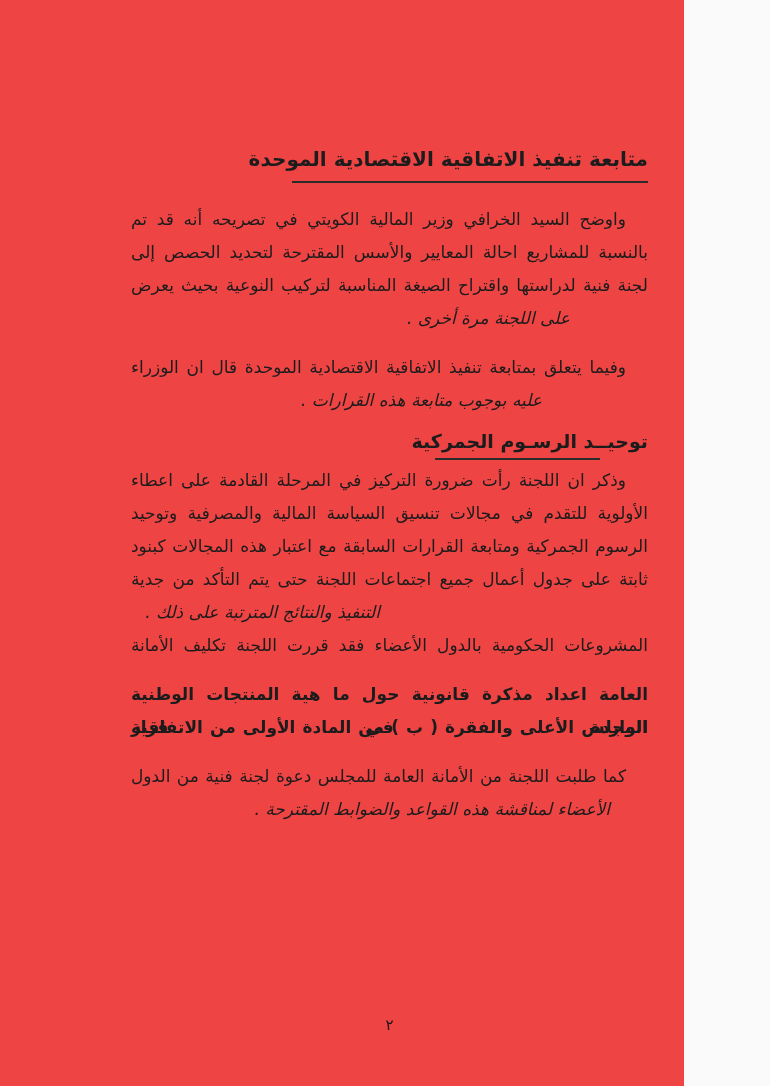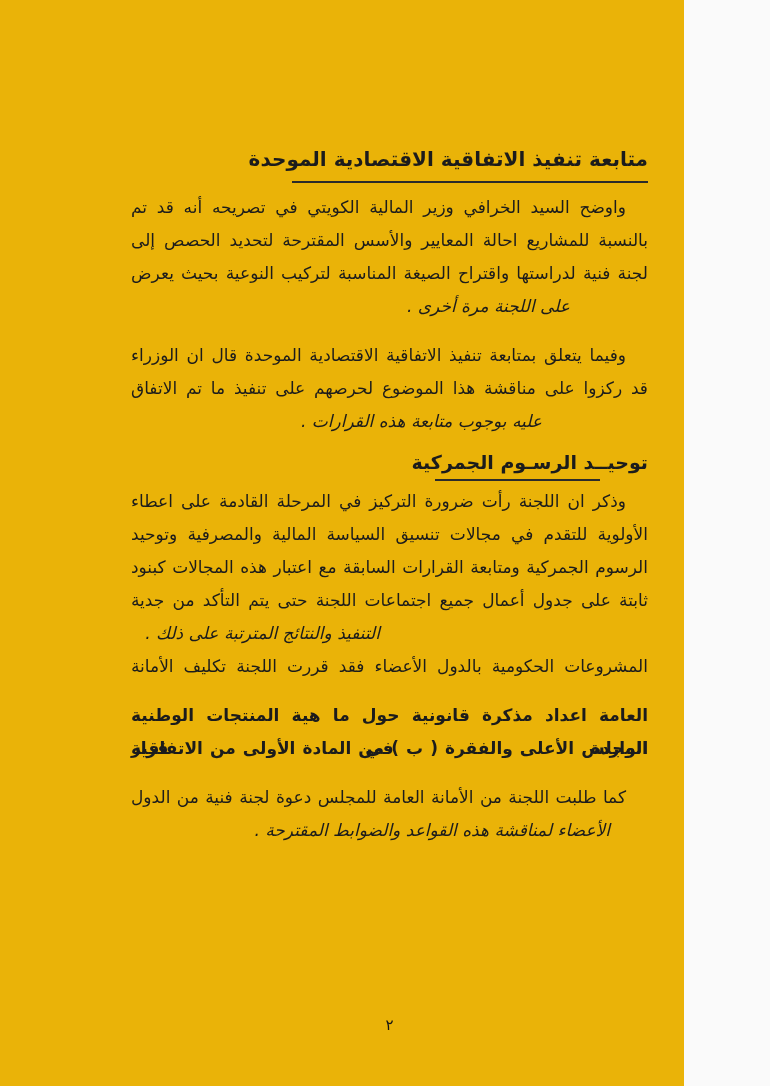--- a/index.html
+++ b/index.html
@@ -6,21 +6,21 @@
   body {
     width: 770px; height: 1086px;
     background: #ffffff;
     font-family: "DejaVu Sans", sans-serif;
     color: #1c1c1c;
     overflow: hidden;
   }
   .page {
     position: relative;
     width: 770px; height: 1086px;
-    background: #eab308;
+    background: #ef4444;
   }
   .edge-shade {
     position: absolute;
     top: 0; right: 0;
     width: 86px; height: 100%;
     background: #fafafa;
   }
   .content {
     position: absolute;
     top: 146px; left: 131px; right: 122px;
@@ -55,21 +55,21 @@
     overflow: visible;
   }
   .line-just {
     text-align: justify;
     text-align-last: justify;
     white-space: normal;
   }
   .line-first { padding-right: 22px; }
   .line-last { text-align: right; white-space: normal; font-style: italic; }
 
-  .sec-p1  { margin-top: 8px; }
+  .sec-p1  { margin-top: 20px; }
   .sec-p1 .line-last { padding-right: 78px; }
   .sec-p2  { margin-top: 16px; }
   .sec-p2 .line-last { padding-right: 106px; }
   .sec-p3  { margin-top: 4px; }
   .sec-p3 .line-last { padding-right: 268px; }
   .sec-p4  { margin-top: 0; }
   .sec-p4b { margin-top: 16px; font-weight: bold; }
   .sec-p5  { margin-top: 20px; }
   .sec-p5 .line-last { padding-right: 185px; }
   .sec-p6  { margin-top: 16px; }
@@ -98,21 +98,20 @@
         <div class="heading-underline"></div>
       </div>
       <div class="para sec-p1">
         <div class="line line-just line-first">واوضح السيد الخرافي وزير المالية الكويتي في تصريحه أنه قد تم</div>
         <div class="line line-just">بالنسبة للمشاريع احالة المعايير والأسس المقترحة لتحديد الحصص إلى</div>
         <div class="line line-just">لجنة فنية لدراستها واقتراح الصيغة المناسبة لتركيب النوعية بحيث يعرض</div>
         <div class="line line-last">على اللجنة مرة أخرى .</div>
       </div>
       <div class="para sec-p2">
         <div class="line line-just line-first">وفيما يتعلق بمتابعة تنفيذ الاتفاقية الاقتصادية الموحدة قال ان الوزراء</div>
-        <div class="line line-just">قد ركزوا على مناقشة هذا الموضوع لحرصهم على تنفيذ ما تم الاتفاق</div>
         <div class="line line-last">عليه بوجوب متابعة هذه القرارات .</div>
       </div>
       <div class="heading sec-h2">
         <div class="heading-text">توحيــد الرسـوم الجمركية</div>
         <div class="heading-underline"></div>
       </div>
       <div class="para sec-p3">
         <div class="line line-just line-first">وذكر ان اللجنة رأت ضرورة التركيز في المرحلة القادمة على اعطاء</div>
         <div class="line line-just">الأولوية للتقدم في مجالات تنسيق السياسة المالية والمصرفية وتوحيد</div>
         <div class="line line-just">الرسوم الجمركية ومتابعة القرارات السابقة مع اعتبار هذه المجالات كبنود</div>

